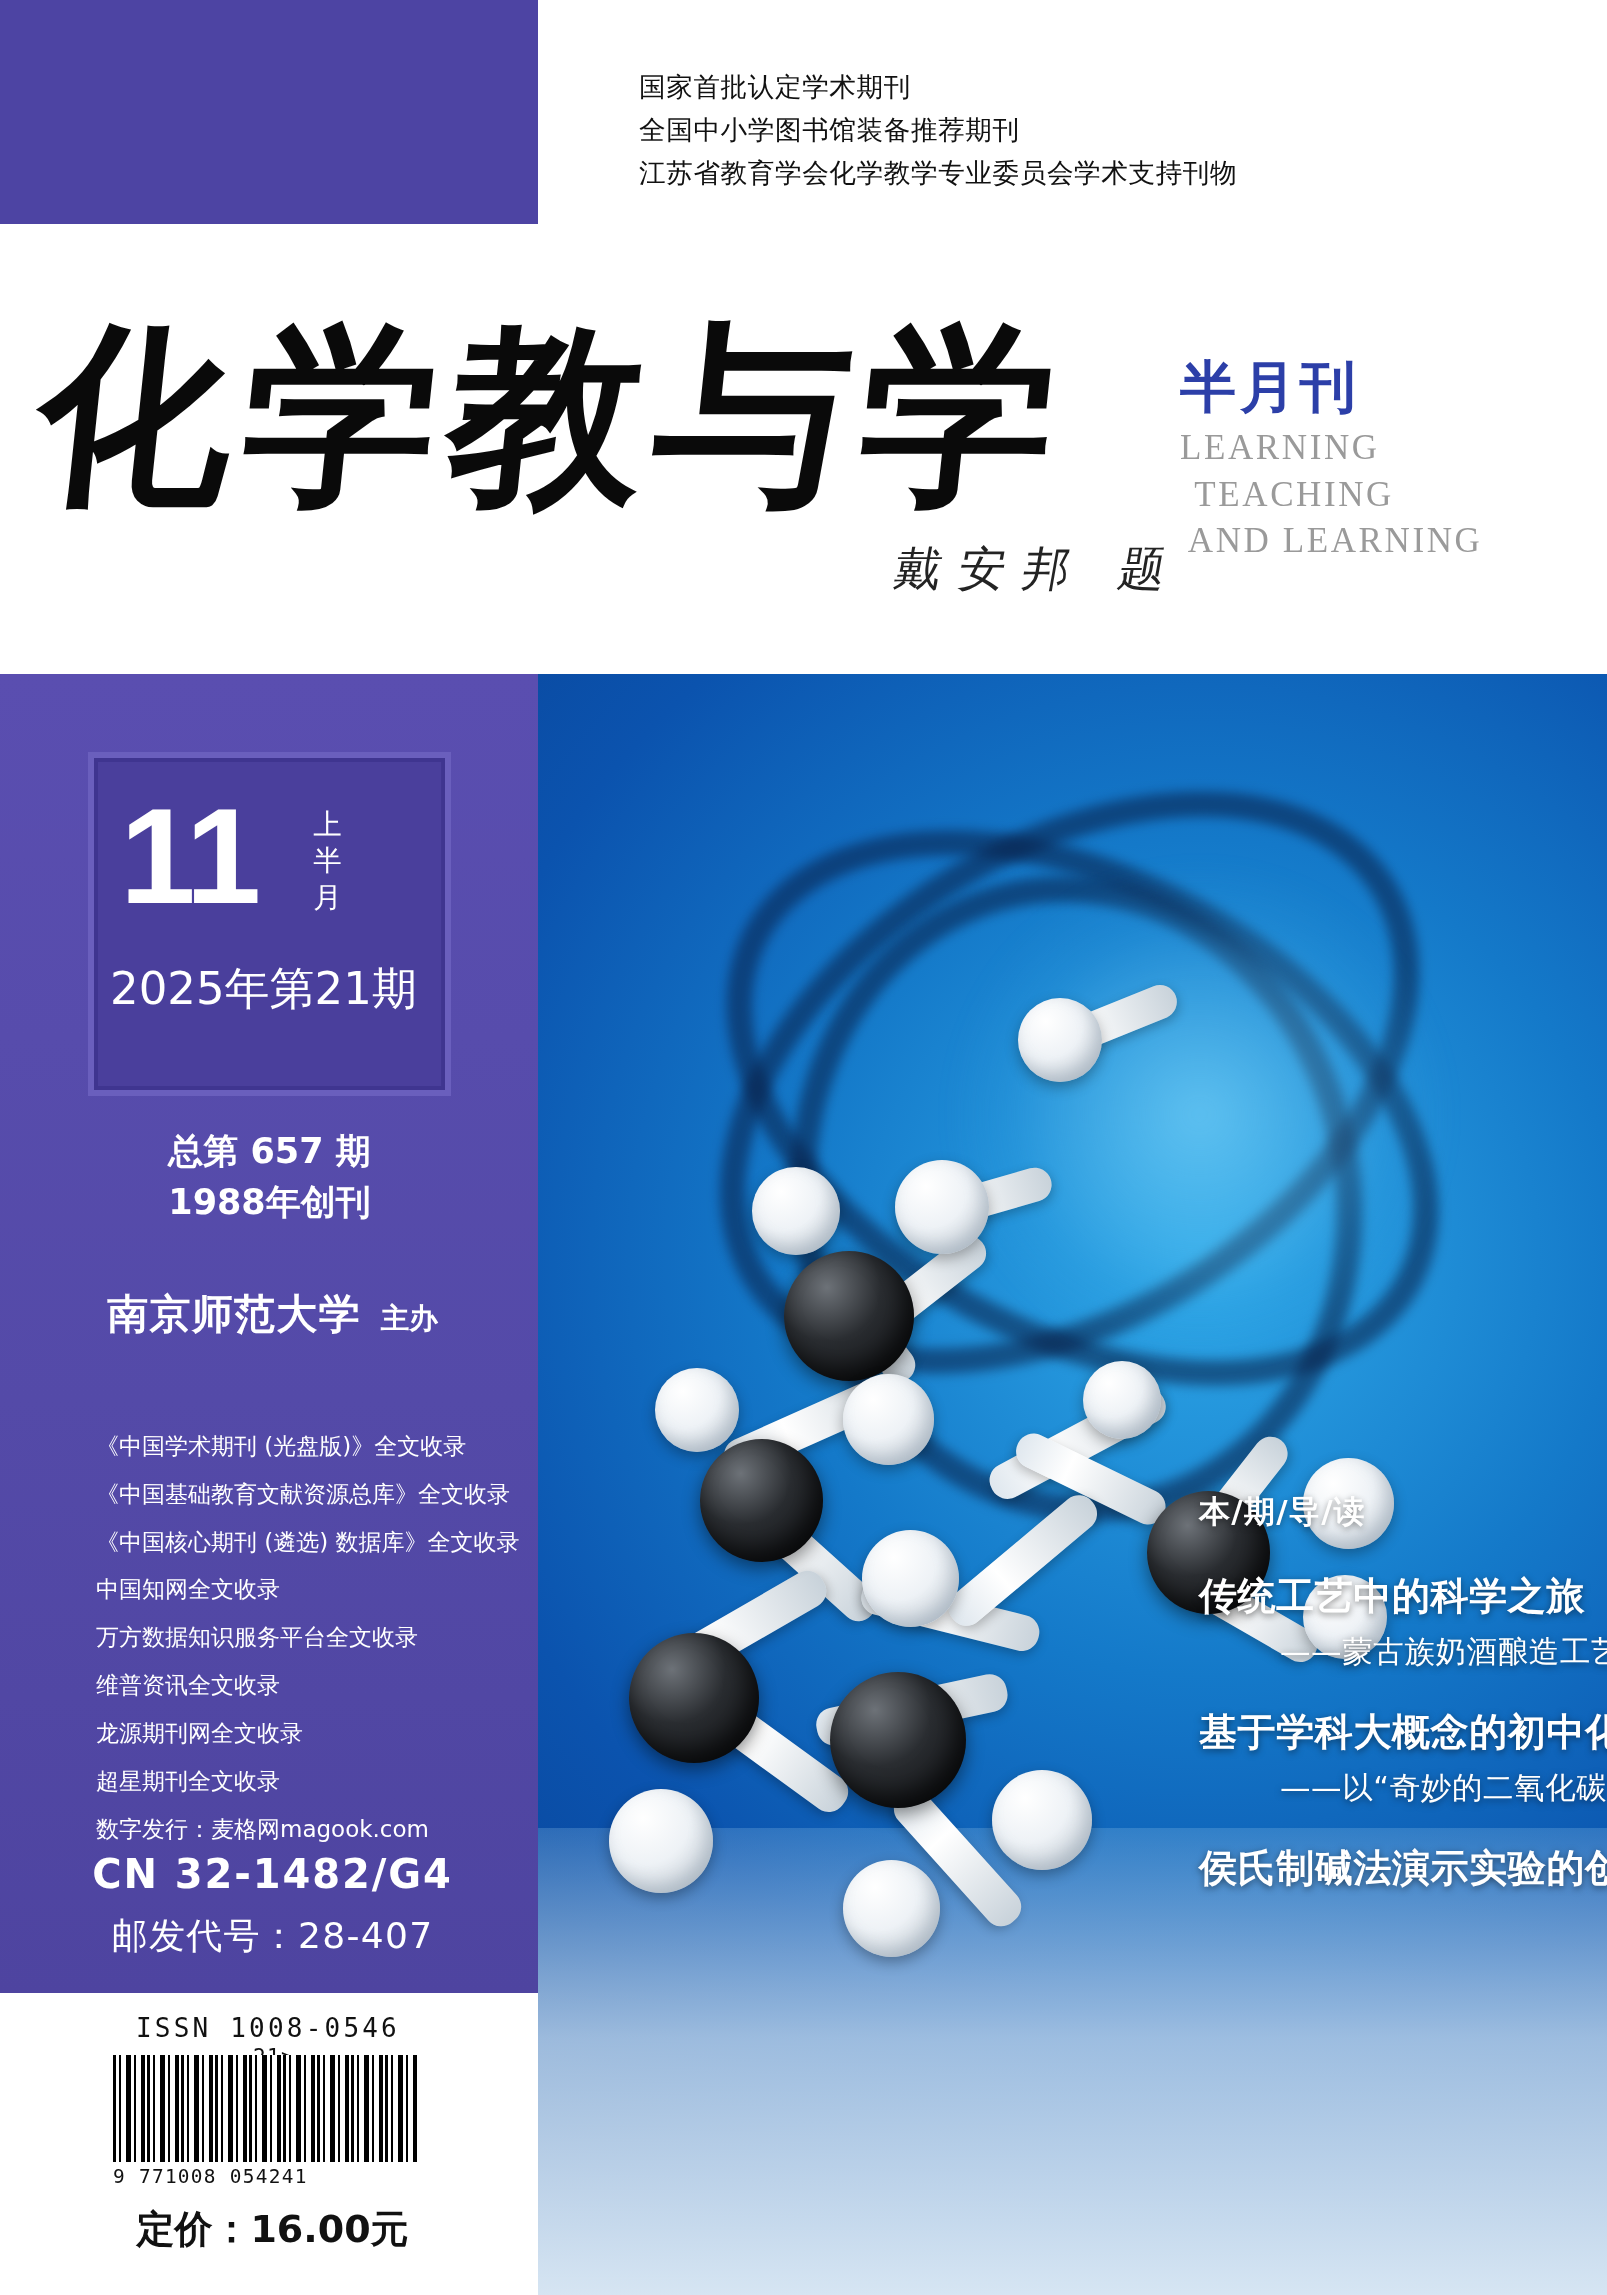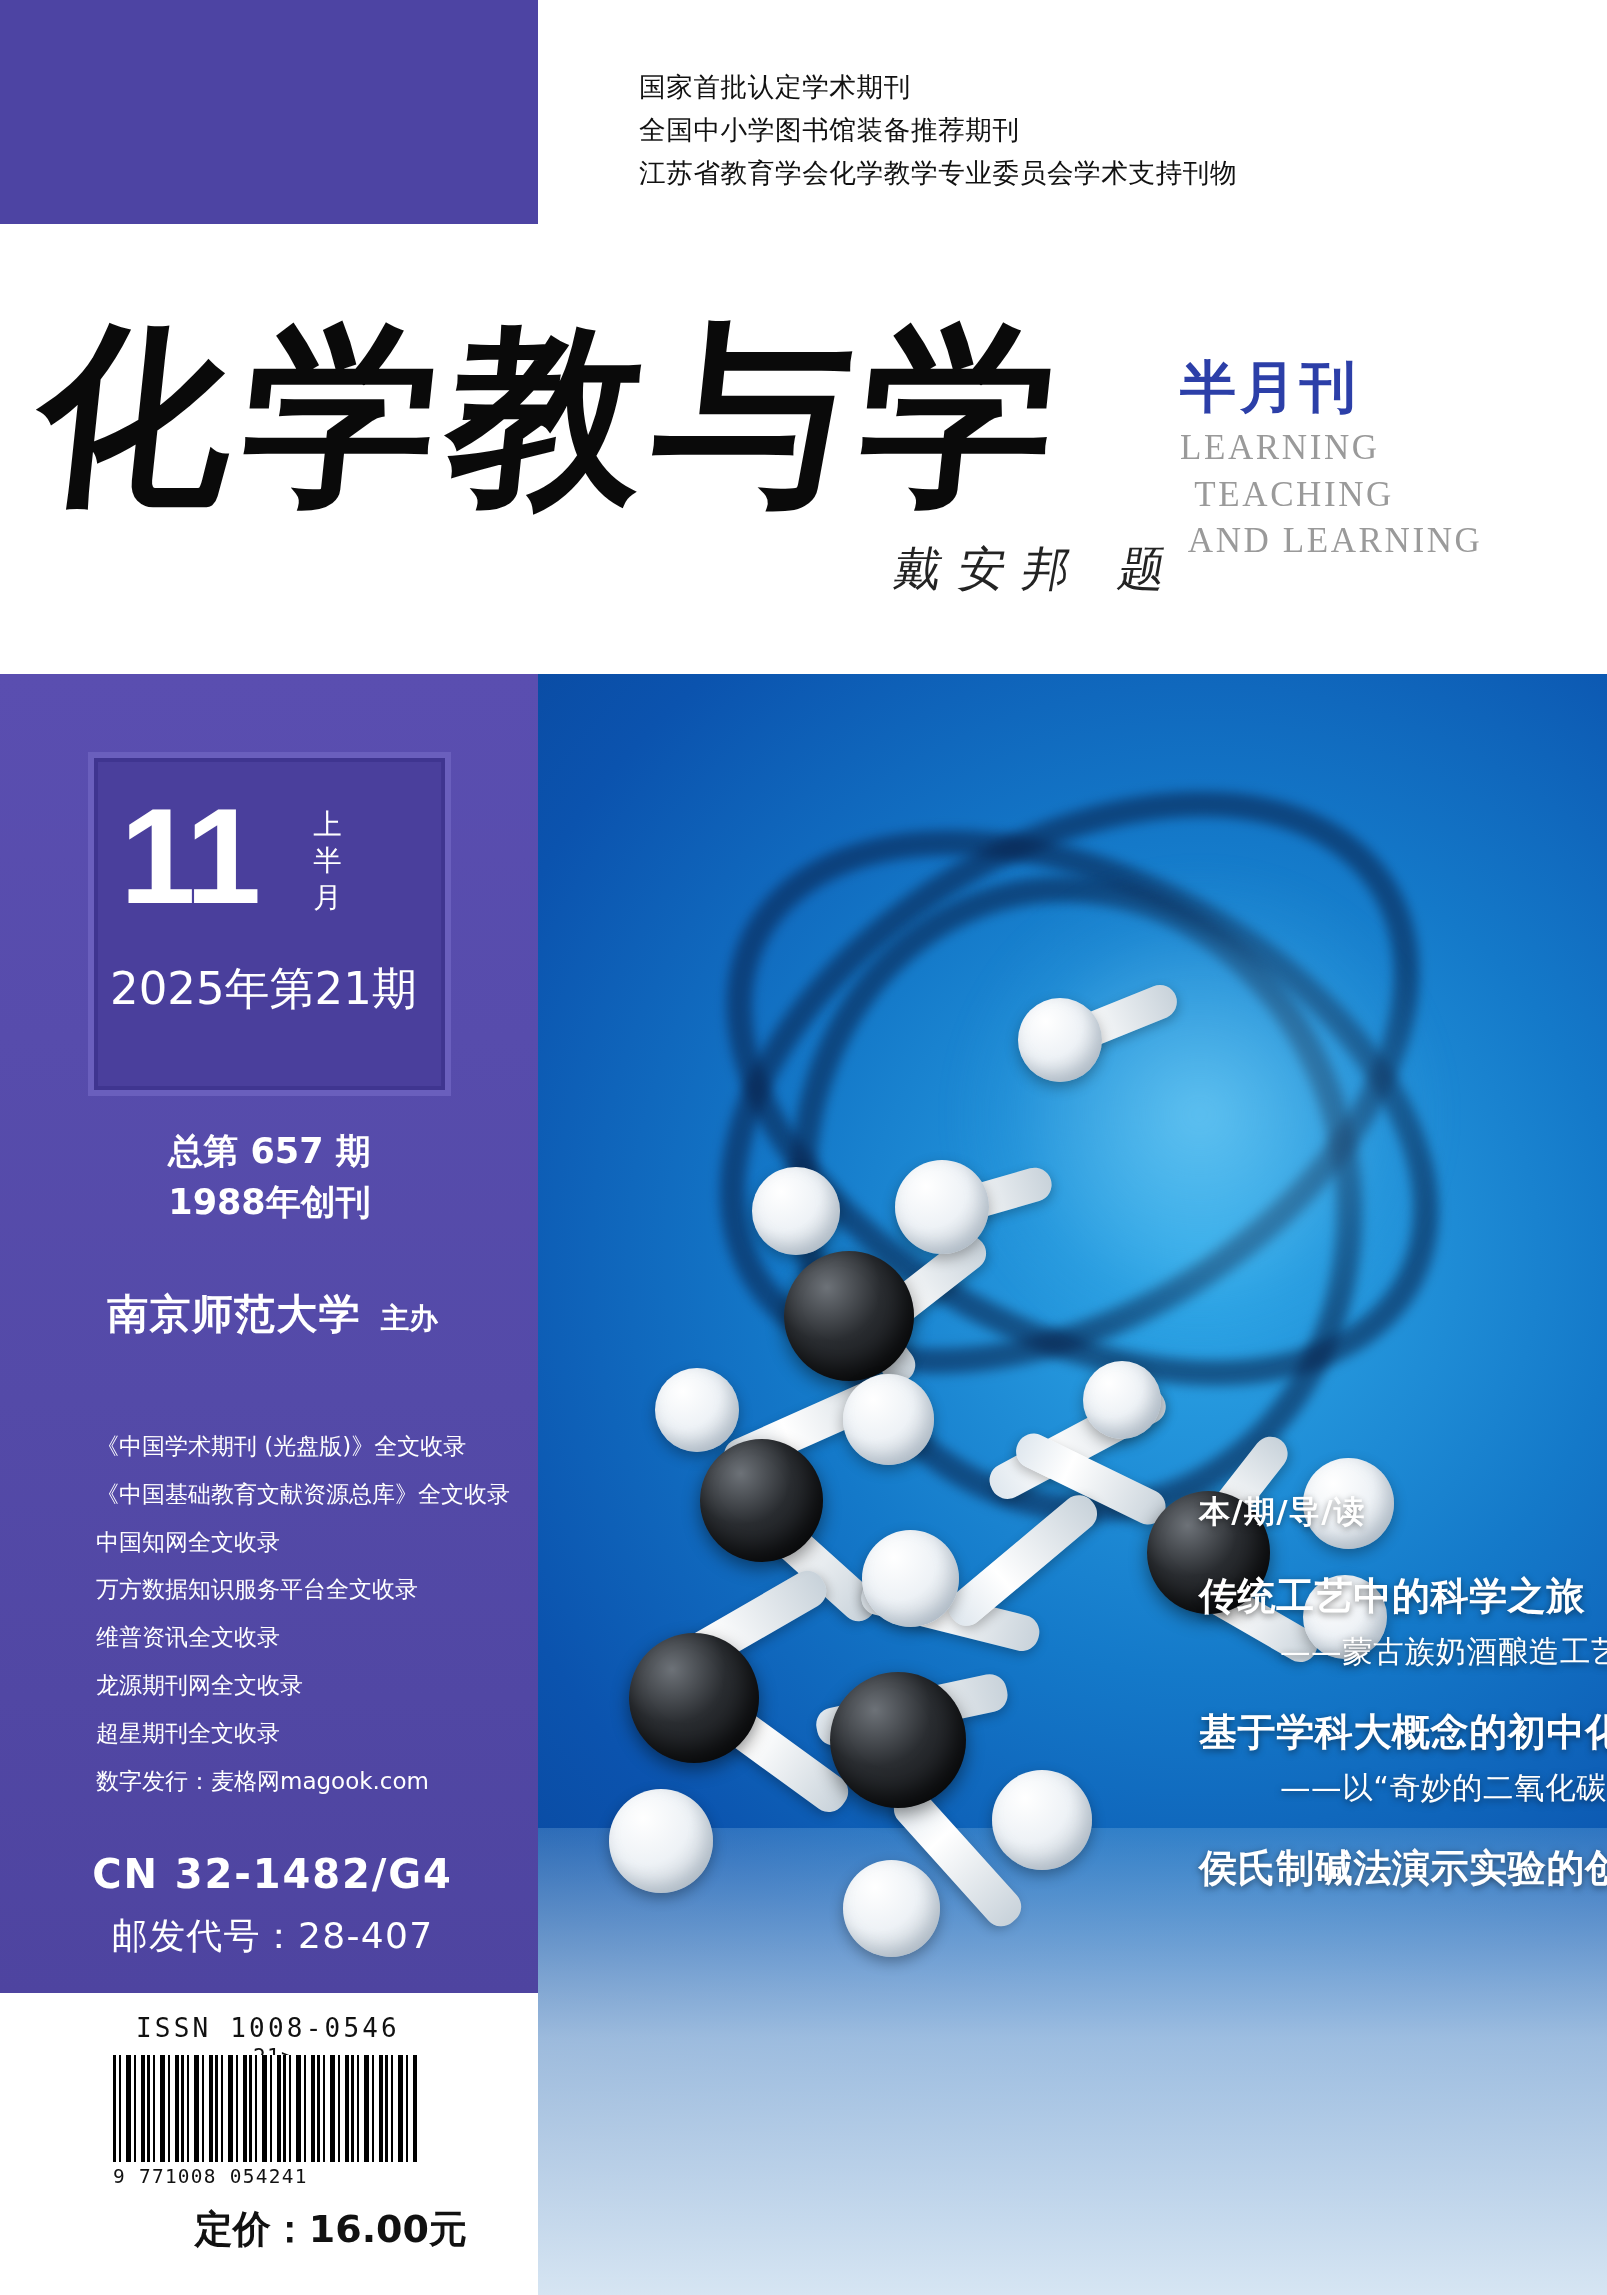--- a/index.html
+++ b/index.html
@@ -260,21 +260,21 @@
     width: 305px;
     font-family: "DejaVu Sans Mono", "Liberation Mono", monospace;
     font-size: 19.4px;
     letter-spacing: 1.3px;
     color: #111;
   }
   .price {
     position: absolute;
     left: 78px; top: 2204px;
     width: 389px;
-    text-align: right;
+    text-align: center;
     font-size: 38px;
     font-weight: 700;
     color: #111;
     font-family: "DejaVu Sans", "Liberation Sans", sans-serif;
   }
 
   
   .photo {
     position: absolute;
     left: 538px; top: 674px;
@@ -396,20 +396,21 @@
   <div class="founded">1988年创刊</div>
 
   <div class="publisher">
     <span class="name">南京师范大学</span>
     <span class="role">主办</span>
   </div>
 
   <div class="indexes">
     <div>《中国学术期刊 (光盘版)》全文收录</div>
     <div>《中国基础教育文献资源总库》全文收录</div>
+    <div>《中国核心期刊 (遴选) 数据库》全文收录</div>
     <div>中国知网全文收录</div>
     <div>万方数据知识服务平台全文收录</div>
     <div>维普资讯全文收录</div>
     <div>龙源期刊网全文收录</div>
     <div>超星期刊全文收录</div>
     <div>数字发行：麦格网magook.com</div>
   </div>
 
   <div class="cn-code">CN  32-1482/G4</div>
   <div class="post-code">邮发代号：28-407</div>

